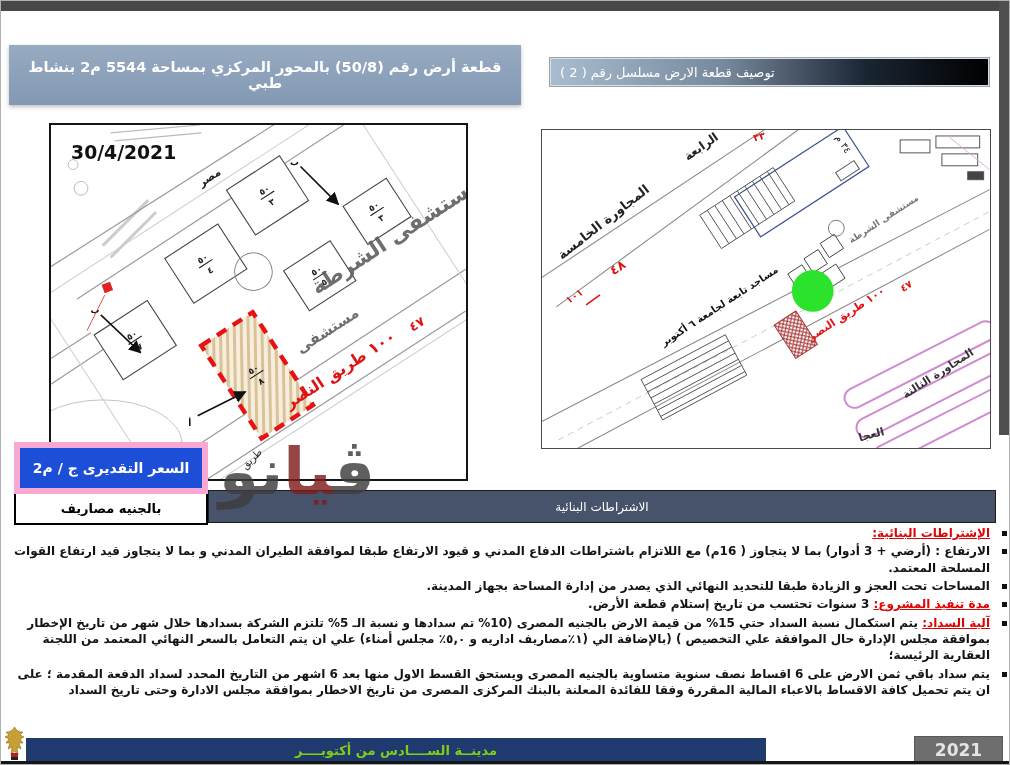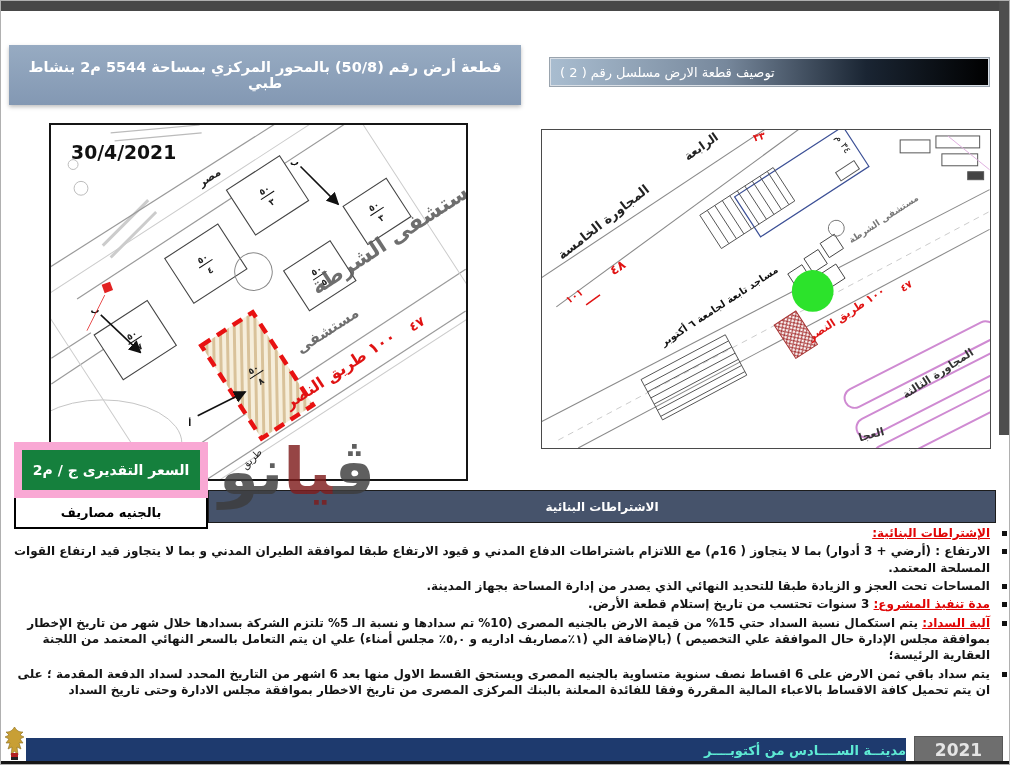--- a/index.html
+++ b/index.html
@@ -56,63 +56,63 @@
   .red-xs{font-size:10px;font-weight:bold;fill:#e01313;text-anchor:middle;}
   .nb{font-size:13px;font-weight:bold;fill:#222;text-anchor:middle;}
   .nb2{font-size:12px;font-weight:bold;fill:#222;text-anchor:middle;}
   .nb3{font-size:11px;font-weight:bold;fill:#333;text-anchor:middle;}
   .nbm{font-size:10px;font-weight:bold;fill:#111;text-anchor:middle;}
   .frac text{font-size:9px;font-weight:bold;fill:#222;text-anchor:middle;}
   .frac line{stroke:#111;stroke-width:1;}
 
   .price-table{position:absolute;left:13px;top:441px;width:194px;z-index:3;}
   .price-header{
-    height:40px;background:#15803d;border:8px solid #f9a8d4;
+    height:40px;background:#1d4ed8;border:6px solid #f9a8d4;
     display:flex;align-items:center;justify-content:center;
     color:#fff;font-weight:bold;font-size:14px;direction:rtl;
   }
   .price-row{
     height:29px;background:#fff;border:2px solid #000;border-top:none;
     display:flex;align-items:center;justify-content:center;
     color:#000;font-weight:bold;font-size:13px;direction:rtl;
   }
   .price-value{
     height:27px;background:#fff;border:2px solid #000;border-top:none;
     display:flex;align-items:center;justify-content:center;
     color:#000;font-weight:bold;font-size:16px;
   }
 
   .build-banner{
     position:absolute;left:207px;top:489px;width:788px;height:33px;
     background:#46536b;border:1px solid #1c1c1c;box-sizing:border-box;
     display:flex;align-items:center;justify-content:center;
-    color:#fff;font-size:12px;font-weight:bold;direction:rtl;z-index:2;
+    color:#fff;font-size:12px;font-weight:normal;direction:rtl;z-index:2;
   }
   .watermark{
     position:absolute;left:218px;top:430px;z-index:6;direction:rtl;
     font-size:64px;font-weight:bold;line-height:1.3;letter-spacing:2px;
     color:#3d3d3d;opacity:.82;pointer-events:none;white-space:nowrap;
   }
   .watermark .wm-red{color:#7f1d1d;margin-top:21px;}
 
   .conds{
     position:absolute;left:4px;top:524px;width:1000px;margin:0;padding:0 14px 0 4px;
     list-style:none;direction:rtl;color:#141414;font-size:12px;font-weight:bold;
     line-height:1.36;z-index:2;
   }
   .conds li{position:relative;padding-right:19px;margin-bottom:2px;}
   .conds li::before{
     content:"";position:absolute;right:2px;top:6px;width:5px;height:5px;background:#111;
   }
   .cond-h{color:#e00505;text-decoration:underline;}
 
   .footer-bar{
-    position:absolute;left:25px;top:737px;width:880px;height:24px;background:#1e3a6e;
-    display:flex;align-items:center;
-    color:#5eead4;font-size:13px;font-weight:bold;direction:rtl;
+    position:absolute;left:25px;top:737px;width:740px;height:24px;background:#1e3a6e;
+    display:flex;align-items:center;justify-content:center;
+    color:#84cc16;font-size:13px;font-weight:bold;direction:rtl;
   }
   .year-box{
     position:absolute;left:913px;top:735px;width:89px;height:27px;background:#6e6e6e;
     display:flex;align-items:center;justify-content:center;
     color:#e5e5e5;font-size:17px;font-weight:bold;border:1px solid #585858;box-sizing:border-box;
   }
   .eagle{position:absolute;left:1px;top:724px;}
 </style>
 </head>
 <body>

